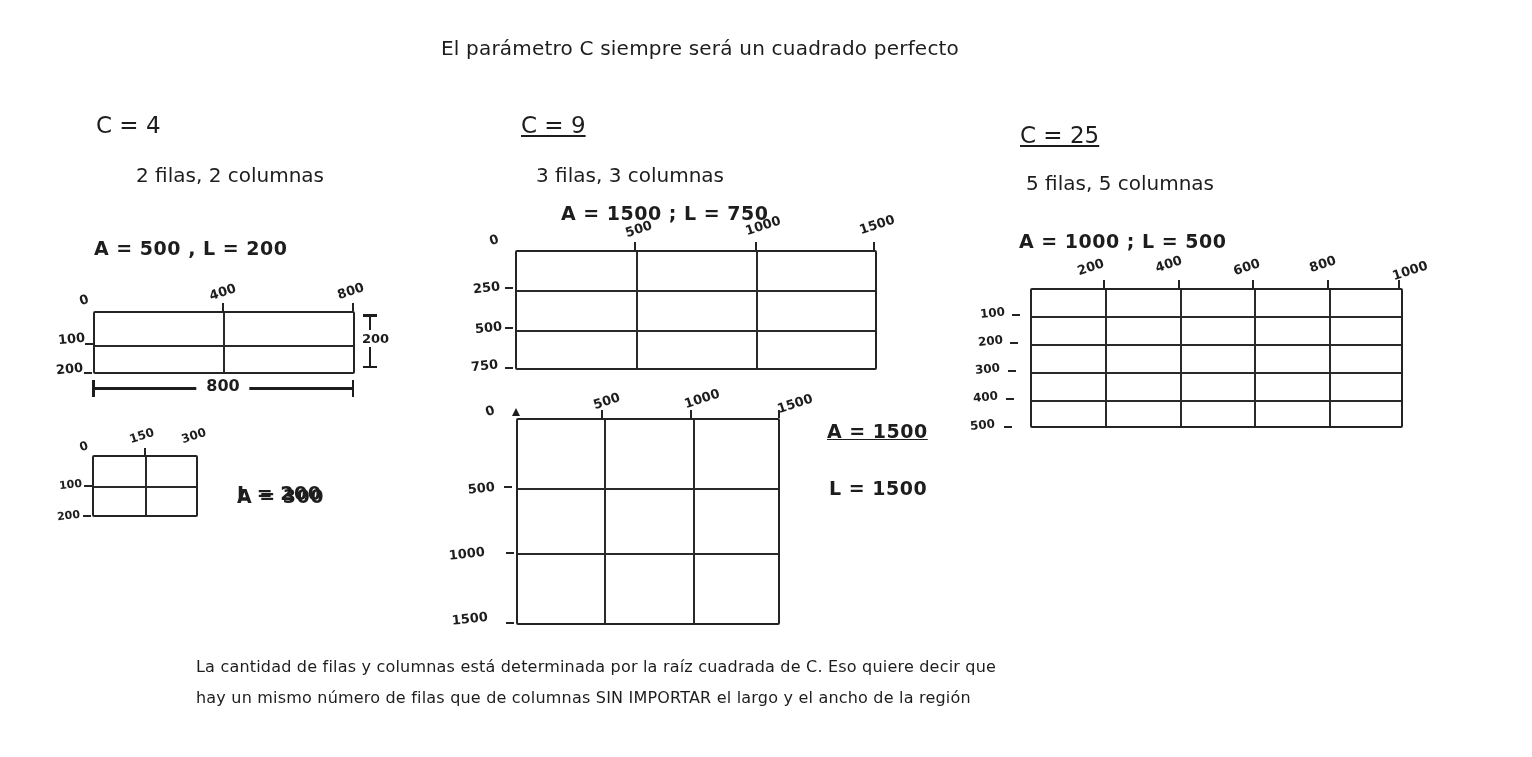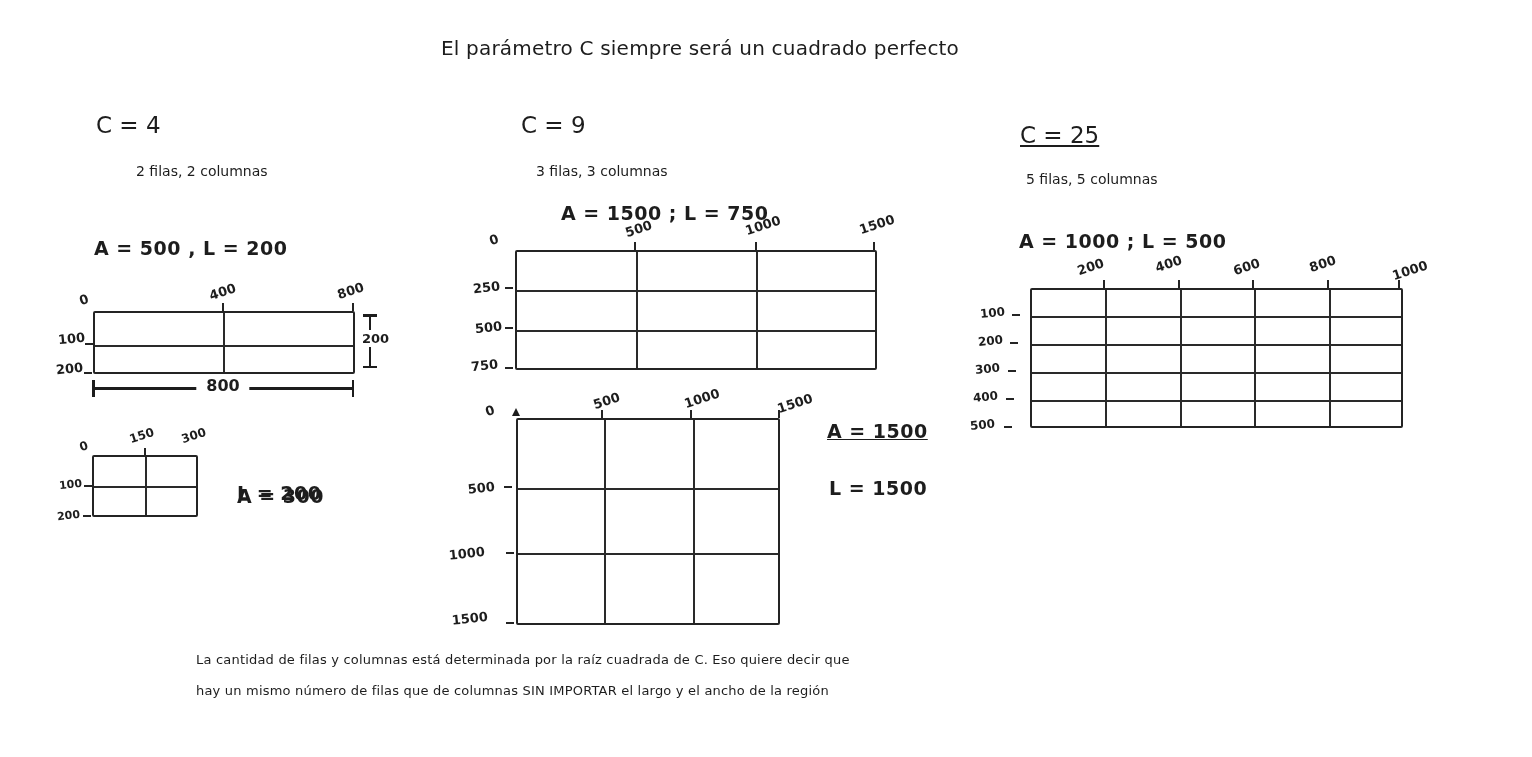--- a/index.html
+++ b/index.html
@@ -4,39 +4,39 @@
 <style>
   * { margin:0; padding:0; box-sizing:border-box; }
   html,body { background:#ffffff; }
   #canvas {
     position:relative; width:1532px; height:757px; background:#ffffff;
     font-family:"DejaVu Sans", sans-serif; color:#1d1d1d; overflow:hidden;
   }
   .abs { position:absolute; }
   .title { font-size:20px; letter-spacing:0.2px; text-align:center; }
   .heading { font-size:23px; }
-  .sub { font-size:14px; }
+  .sub { font-size:20px; }
   .param { font-size:19px; font-weight:700; letter-spacing:0.5px; }
   .grid { position:absolute; border:2.5px solid #242424; border-radius:2px; background:transparent; }
   .vl { position:absolute; top:0; bottom:0; width:2px; background:#2a2a2a; }
   .hl { position:absolute; left:0; right:0; height:2px; background:#2a2a2a; }
   .xl { position:absolute; font-size:13px; font-weight:700; transform:rotate(-18deg); transform-origin:left bottom; white-space:nowrap; }
   .yl { position:absolute; font-size:13px; font-weight:700; text-align:right; transform:rotate(-6deg); white-space:nowrap; }
   .tickv { position:absolute; width:2px; height:8px; background:#242424; }
   .tickh { position:absolute; width:8px; height:2px; background:#242424; }
   
   .dimv { position:absolute; }
   .dimv .stem { position:absolute; left:6px; top:0; bottom:0; width:2px; background:#1d1d1d; }
   .dimv .cap { position:absolute; left:0; width:14px; height:2.5px; background:#1d1d1d; }
   .dimv .lbl { position:absolute; left:-3px; top:16px; background:#fff; padding:1px 2px; font-size:13px; font-weight:700; }
   .dimh { position:absolute; }
   .dimh .stem { position:absolute; left:0; right:0; top:7px; height:2.5px; background:#1d1d1d; }
   .dimh .cap { position:absolute; top:0; width:2.5px; height:17px; background:#1d1d1d; }
   .dimh .lbl { position:absolute; left:50%; transform:translateX(-50%); top:-4px; background:#fff; padding:0 10px; font-size:16px; font-weight:700; }
-  .footer { font-size:13px; line-height:31px; letter-spacing:0.2px; }
+  .footer { font-size:16px; line-height:31px; letter-spacing:0.2px;margin-top:7px; }
   .arrowup { position:absolute; width:0; height:0; border-left:4px solid transparent; border-right:4px solid transparent; border-bottom:8px solid #1d1d1d; }
 </style>
 </head>
 <body>
 
 <div id="canvas">
 
   <div class="abs title" style="left:100px; top:36px; width:1200px;">El parámetro C siempre será un cuadrado perfecto</div>
 
   <div class="abs heading" style="left:96px; top:112px;text-align:center;">C = 4</div>
@@ -79,21 +79,21 @@
   <div class="xl" style="left:132px; top:432px; font-size:12px;">150</div>
   <div class="xl" style="left:184px; top:432px; font-size:12px;">300</div>
   <div class="tickv" style="left:144px; top:448px; height:7px;"></div>
   <div class="yl" style="left:58px; top:478px; width:24px; font-size:11px;">100</div>
   <div class="yl" style="left:56px; top:509px; width:24px; font-size:11px;">200</div>
   <div class="tickh" style="left:84px; top:485px;"></div>
   <div class="tickh" style="left:83px; top:515px;"></div>
   <div class="abs param" style="left:237px; top:450px;margin-top:35px;">A = 300</div>
   <div class="abs param" style="left:237px; top:482px;">L = 200</div>
 
-  <div class="abs heading" style="left:521px; top:112px;">C = 9</div>
+  <div class="abs heading" style="left:521px; top:112px;text-decoration:underline;">C = 9</div>
   <div class="abs sub" style="left:536px; top:163px;">3 filas, 3 columnas</div>
   <div class="abs param" style="left:561px; top:202px;">A = 1500 ;   L = 750</div>
 
   <div class="grid" style="left:515px; top:250px; width:362px; height:120px;">
     <div class="vl" style="left:119px;"></div>
     <div class="vl" style="left:239px;"></div>
     <div class="hl" style="top:38px;"></div>
     <div class="hl" style="top:78px;"></div>
   </div>
   <div class="xl" style="left:492px; top:233px;">0</div>

